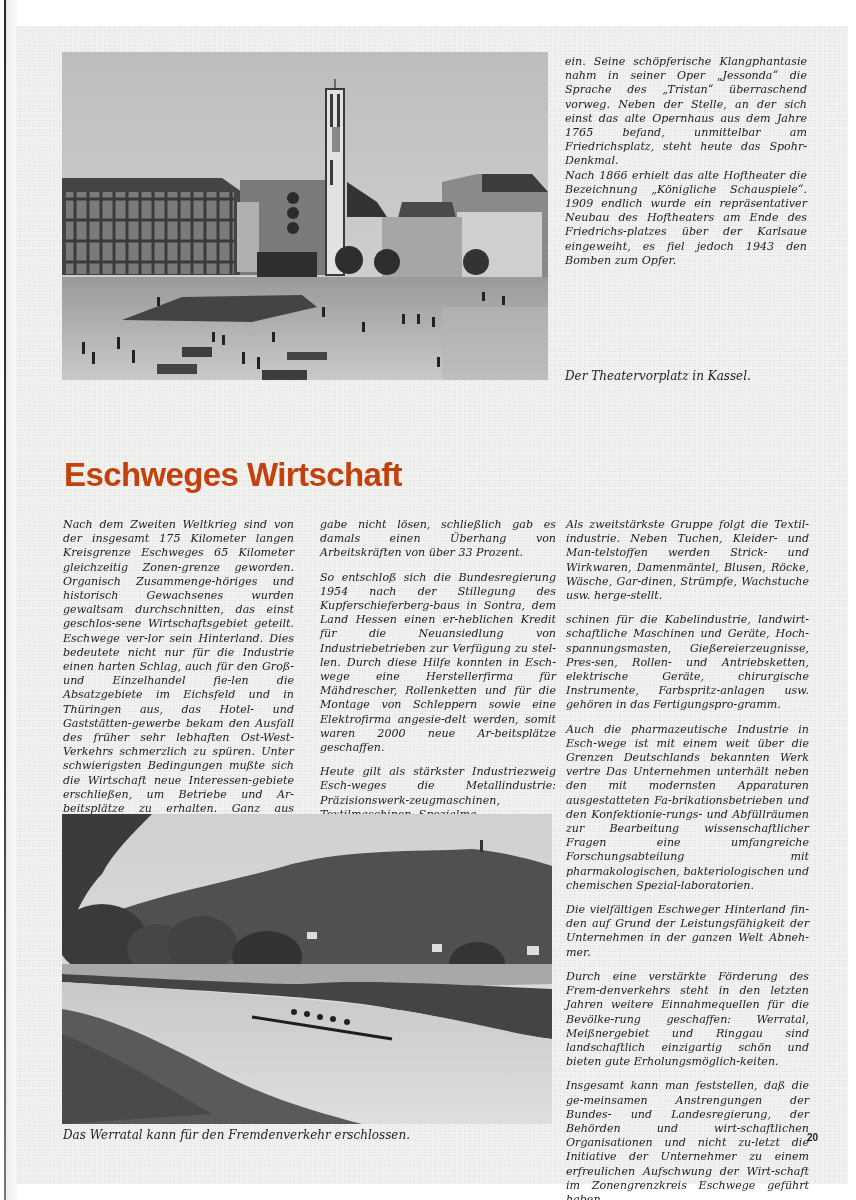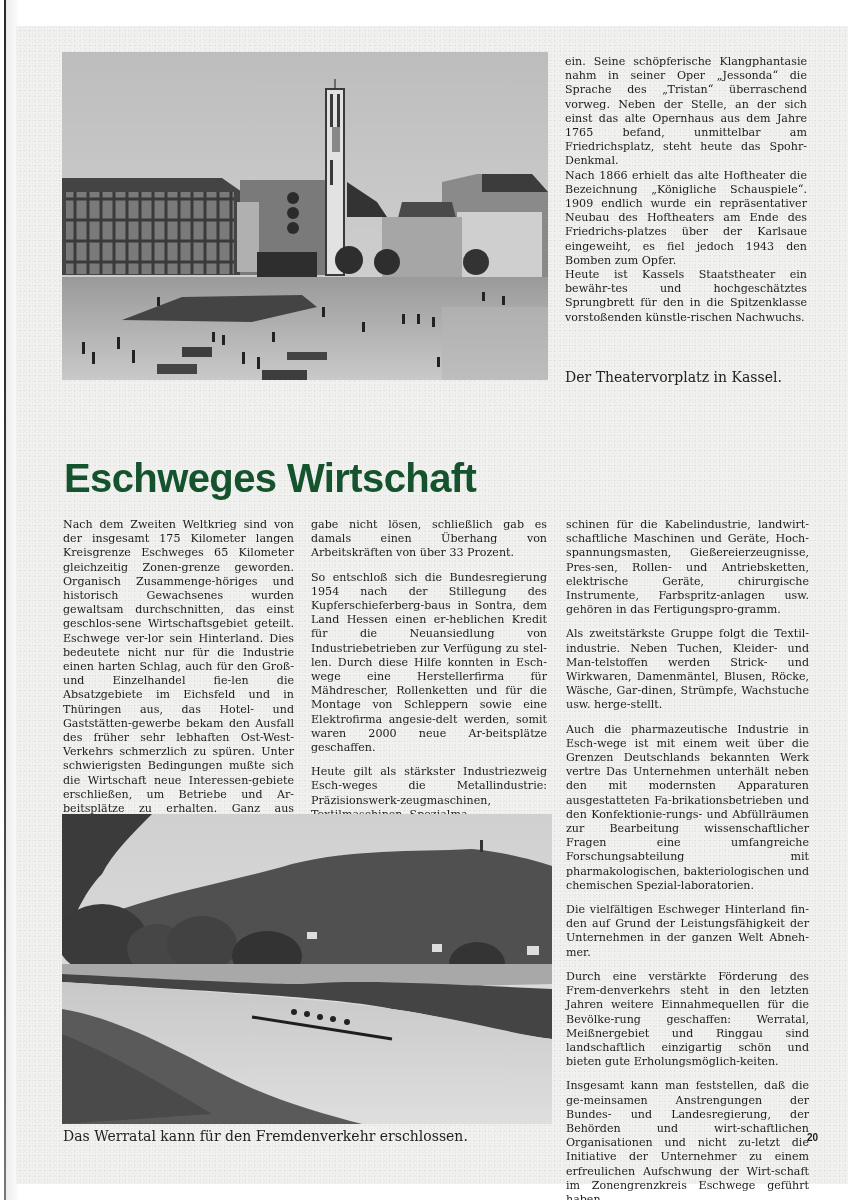--- a/index.html
+++ b/index.html
@@ -29,38 +29,39 @@
   }
   .photo { position: absolute; overflow: hidden; }
   .photo svg { display: block; width: 100%; height: 100%; }
   #photo-theater { left: 62px; top: 52px; width: 486px; height: 328px; }
   #photo-werra { left: 62px; top: 814px; width: 490px; height: 310px; }
 
   .col {
     position: absolute;
     font-size: 11.1px; line-height: 14.2px; text-align: justify;
     hyphens: manual;
+    font-style: italic;
   }
   .col p { margin: 0 0 10px 0; }
   #col-top { left: 565px; top: 55px; width: 242px; }
   #col-top p { margin: 0; }
 
   .caption {
-    position: absolute; font-size: 14px; color: #222;
+    position: absolute; font-style: italic; font-size: 12px; color: #222;
   }
   #caption-theater { left: 565px; top: 369px; }
   #caption-werra { left: 63px; top: 1128px; }
 
   .headline {
     position: absolute; left: 64px; top: 456px;
     font-family: "Liberation Sans", "DejaVu Sans", sans-serif;
-    font-weight: bold; font-size: 40px; letter-spacing: -0.6px; color: #14532d;
+    font-weight: bold; font-size: 33px; letter-spacing: -0.6px; color: #c2410c;
   }
   #col-1 { left: 63px; top: 518px; width: 231px; }
-  #col-2 { left: 311px; top: 518px; width: 236px; }
+  #col-2 { left: 320px; top: 518px; width: 236px; }
   #col-3 { left: 566px; top: 518px; width: 243px; }
   .page-number {
     position: absolute; left: 807px; top: 1132px;
     font-family: "Liberation Sans", sans-serif; font-weight: bold; font-size: 10px;
   }
 </style>
 </head>
 <body>
 
 <div class="scan-edge"></div>
@@ -141,37 +142,36 @@
       <rect x="150" y="280" width="3" height="10"></rect>
         <rect x="160" y="283" width="3" height="10"></rect>
         <rect x="95" y="245" width="3" height="9"></rect>
     </g>
   </svg>
 </div>
 
 <div class="col" id="col-top">
   <p>ein. Seine schöpferische Klangphantasie nahm in seiner Oper „Jessonda“ die Sprache des „Tristan“ überraschend vorweg. Neben der Stelle, an der sich einst das alte Opernhaus aus dem Jahre 1765 befand, unmittelbar am Friedrichsplatz, steht heute das Spohr-Denkmal.</p>
   <p>Nach 1866 erhielt das alte Hoftheater die Bezeichnung „Königliche Schauspiele“. 1909 endlich wurde ein repräsentativer Neubau des Hoftheaters am Ende des Friedrichs-platzes über der Karlsaue eingeweiht, es fiel jedoch 1943 den Bomben zum Opfer.</p>
-  <p>Heute ist Kassels Staatstheater ein bewähr-tes und hochgeschätztes Sprungbrett für den in die Spitzenklasse vorstoßenden künstle-rischen Nachwuchs.</p>
 </div>
 <div class="caption" id="caption-theater">Der Theatervorplatz in Kassel.</div>
 
 <div class="headline">Eschweges Wirtschaft</div>
 
 <div class="col" id="col-1">
   <p>Nach dem Zweiten Weltkrieg sind von der insgesamt 175 Kilometer langen Kreisgrenze Eschweges 65 Kilometer gleichzeitig Zonen-grenze geworden. Organisch Zusammenge-höriges und historisch Gewachsenes wurden gewaltsam durchschnitten, das einst geschlos-sene Wirtschaftsgebiet geteilt. Eschwege ver-lor sein Hinterland. Dies bedeutete nicht nur für die Industrie einen harten Schlag, auch für den Groß- und Einzelhandel fie-len die Absatzgebiete im Eichsfeld und in Thüringen aus, das Hotel- und Gaststätten-gewerbe bekam den Ausfall des früher sehr lebhaften Ost-West-Verkehrs schmerzlich zu spüren. Unter schwierigsten Bedingungen mußte sich die Wirtschaft neue Interessen-gebiete erschließen, um Betriebe und Ar-beitsplätze zu erhalten. Ganz aus eigener Kraft konnten die Unternehmen diese Auf-</p>
 </div>
 <div class="col" id="col-2">
   <p>gabe nicht lösen, schließlich gab es damals einen Überhang von Arbeitskräften von über 33 Prozent.</p>
   <p>So entschloß sich die Bundesregierung 1954 nach der Stillegung des Kupferschieferberg-baus in Sontra, dem Land Hessen einen er-heblichen Kredit für die Neuansiedlung von Industriebetrieben zur Verfügung zu stel-len. Durch diese Hilfe konnten in Esch-wege eine Herstellerfirma für Mähdrescher, Rollenketten und für die Montage von Schleppern sowie eine Elektrofirma angesie-delt werden, somit waren 2000 neue Ar-beitsplätze geschaffen.</p>
   <p>Heute gilt als stärkster Industriezweig Esch-weges die Metallindustrie: Präzisionswerk-zeugmaschinen, Textilmaschinen, Spezialma-</p>
 </div>
 <div class="col" id="col-3">
+  <p>Als zweitstärkste Gruppe folgt die Textil-industrie. Neben Tuchen, Kleider- und Man-telstoffen werden Strick- und Wirkwaren, Damenmäntel, Blusen, Röcke, Wäsche, Gar-dinen, Strümpfe, Wachstuche usw. herge-stellt.</p>
   <p>schinen für die Kabelindustrie, landwirt-schaftliche Maschinen und Geräte, Hoch-spannungsmasten, Gießereierzeugnisse, Pres-sen, Rollen- und Antriebsketten, elektrische Geräte, chirurgische Instrumente, Farbspritz-anlagen usw. gehören in das Fertigungspro-gramm.</p>
-  <p>Als zweitstärkste Gruppe folgt die Textil-industrie. Neben Tuchen, Kleider- und Man-telstoffen werden Strick- und Wirkwaren, Damenmäntel, Blusen, Röcke, Wäsche, Gar-dinen, Strümpfe, Wachstuche usw. herge-stellt.</p>
   <p>Auch die pharmazeutische Industrie in Esch-wege ist mit einem weit über die Grenzen Deutschlands bekannten Werk vertre Das Unternehmen unterhält neben den mit modernsten Apparaturen ausgestatteten Fa-brikationsbetrieben und den Konfektionie-rungs- und Abfüllräumen zur Bearbeitung wissenschaftlicher Fragen eine umfangreiche Forschungsabteilung mit pharmakologischen, bakteriologischen und chemischen Spezial-laboratorien.</p>
   <p>Die vielfältigen Eschweger Hinterland fin-den auf Grund der Leistungsfähigkeit der Unternehmen in der ganzen Welt Abneh-mer.</p>
   <p>Durch eine verstärkte Förderung des Frem-denverkehrs steht in den letzten Jahren weitere Einnahmequellen für die Bevölke-rung geschaffen: Werratal, Meißnergebiet und Ringgau sind landschaftlich einzigartig schön und bieten gute Erholungsmöglich-keiten.</p>
   <p>Insgesamt kann man feststellen, daß die ge-meinsamen Anstrengungen der Bundes- und Landesregierung, der Behörden und wirt-schaftlichen Organisationen und nicht zu-letzt die Initiative der Unternehmer zu einem erfreulichen Aufschwung der Wirt-schaft im Zonengrenzkreis Eschwege geführt haben.</p>
 </div>
 
 <div class="photo" id="photo-werra" title="Ruderboot auf der Werra vor bewaldetem Berg">
   <svg viewBox="0 0 490 310" preserveAspectRatio="none">
     <defs>
       <linearGradient id="sky2" x1="0" y1="0" x2="0" y2="1">

